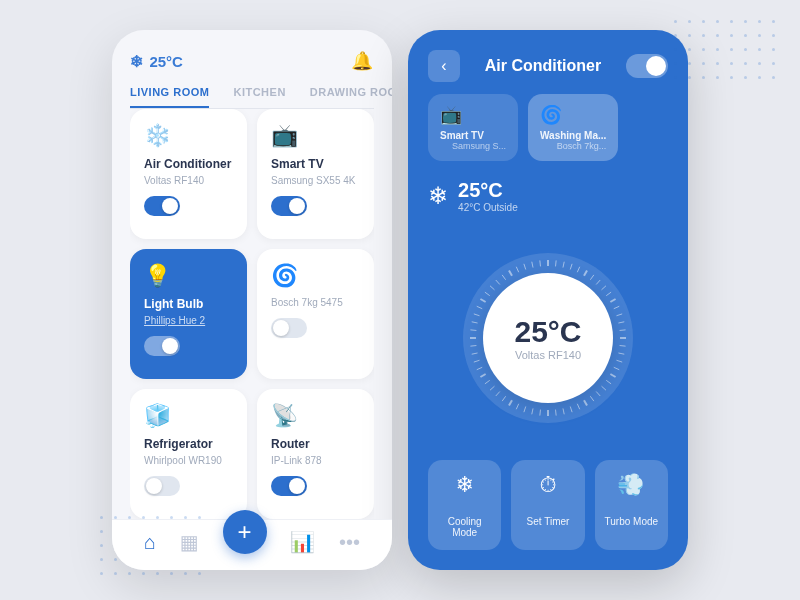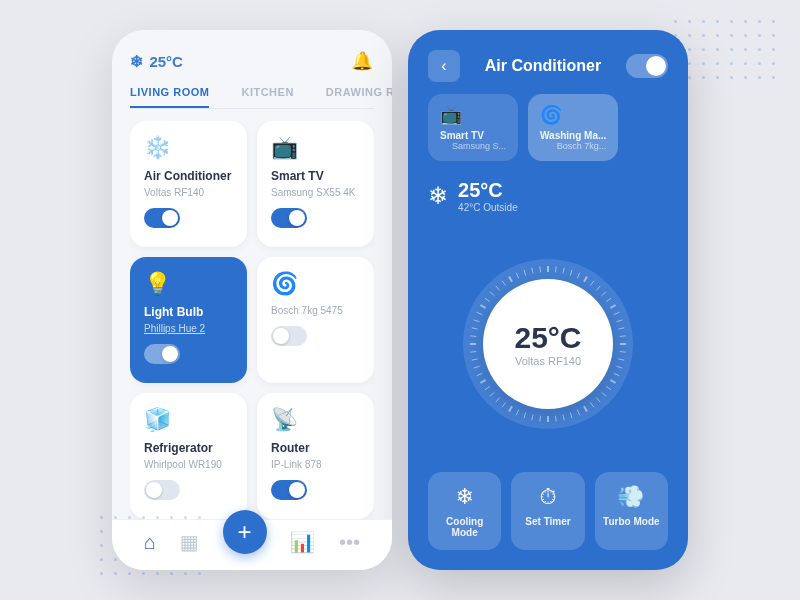--- a/index.html
+++ b/index.html
@@ -54,22 +54,22 @@
       color: #3a7bd5;
       font-size: 15px;
       font-weight: 600;
     }
 
     .snowflake-icon { font-size: 16px; color: #3a7bd5; }
     .bell-icon { font-size: 18px; color: #aab2c0; cursor: pointer; }
 
     .tabs {
       display: flex;
-      gap: 32px;
-      margin-bottom: 12px;
+      gap: 24px;
+      margin-bottom: 0;
       border-bottom: 1px solid #e2e5ed;
     }
 
     .tab {
       font-size: 11px;
       font-weight: 600;
       color: #b0b8c9;
       padding-bottom: 8px;
       cursor: pointer;
       white-space: nowrap;
@@ -350,21 +350,21 @@
       border-radius: 14px;
       padding: 12px 8px;
       display: flex;
       flex-direction: column;
       align-items: center;
       gap: 6px;
       cursor: pointer;
     }
 
     .mode-btn-icon { font-size: 22px; color: #fff; }
-    .mode-btn-label { font-size: 10px; color: rgba(255,255,255,0.9); font-weight: 700; text-align: center; }
+    .mode-btn-label { font-size: 10px; color: rgba(255,255,255,0.9); font-weight: 400; text-align: center; margin-top: 12px; }
 
     
     .dot-pattern {
       position: fixed;
       pointer-events: none;
     }
 
     .dots-tr {
       top: 20px;
       right: 20px;

